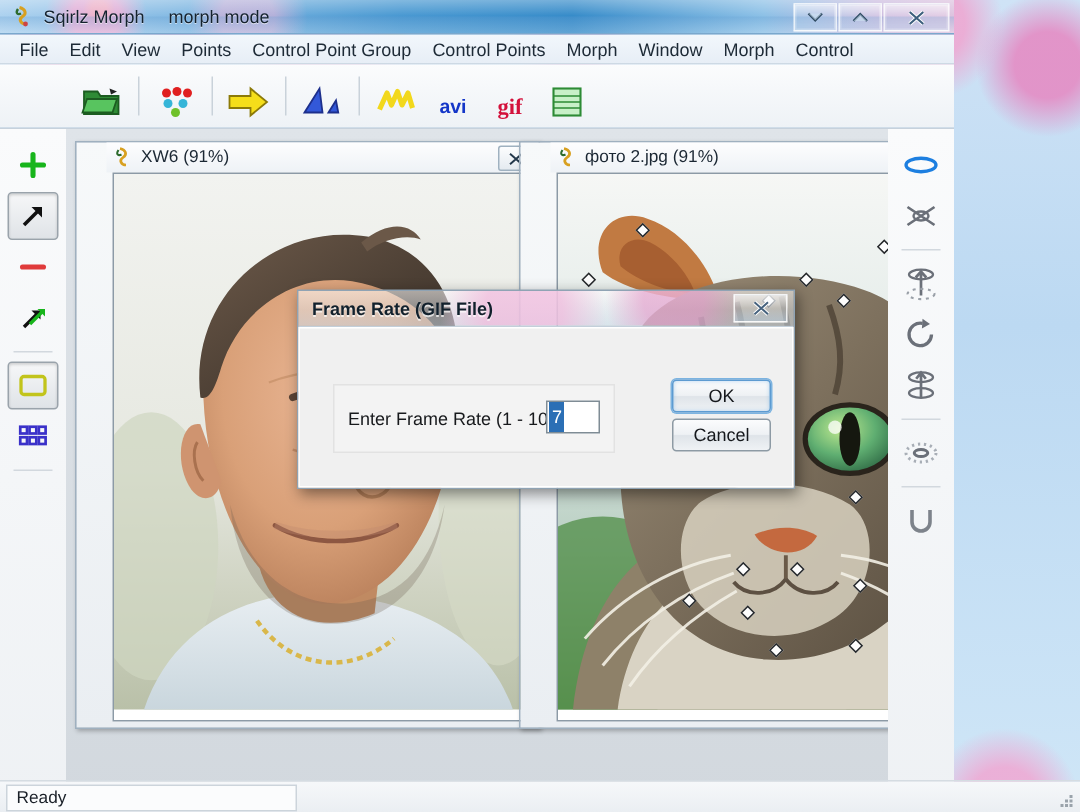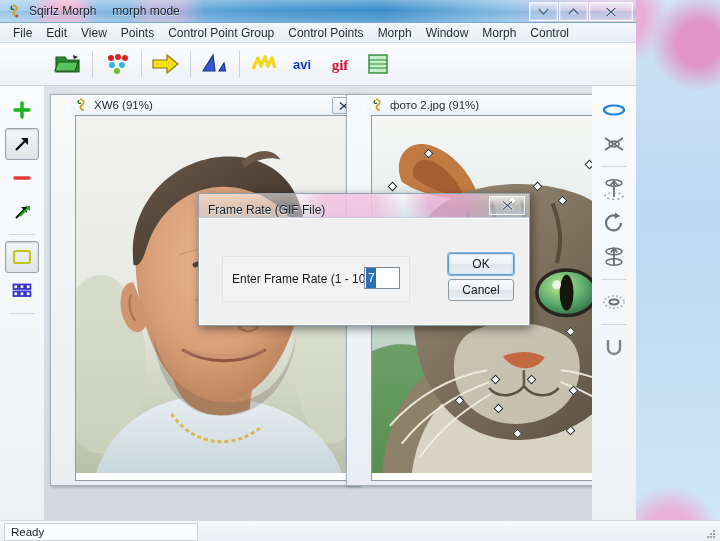--- a/index.html
+++ b/index.html
@@ -65,21 +65,21 @@
     padding-left:6px;
   }
   .menu-item{font-size:12px;color:#1d2a36;padding:2px 7px;white-space:nowrap;cursor:default;}
   
   .toolbar{
     height:42px;display:flex;align-items:center;
     background:linear-gradient(180deg,#fbfcfd 0%,#eef2f6 100%);
     border-bottom:1px solid #c6d1dc;
     padding-left:50px;gap:2px;
   }
-  .tbtn{width:34px;height:32px;display:flex;align-items:center;justify-content:center;border:1px solid transparent;border-radius:2px;}
+  .tbtn{width:34px;height:32px;display:flex;align-items:flex-end;justify-content:center;border:1px solid transparent;border-radius:2px;}
   .tsep{width:1px;height:26px;background:#c9d2da;margin:0 4px;}
   
   .body-area{
     position:relative;height:457px;
     background:linear-gradient(180deg,#f3f5f7,#eceff2);
     border-bottom:1px solid #c6d1dc;
   }
   .side-tools{
     position:absolute;top:0;width:44px;height:100%;
     background:linear-gradient(180deg,#fafbfc,#eef1f4);
@@ -141,21 +141,21 @@
     box-shadow:2px 3px 9px rgba(0,0,0,.45);
     border:1px solid #8fa3b4;
   }
   .dlg-title{
     position:relative;height:23px;
     background:
       radial-gradient(circle at 150px 14px, rgba(240,186,220,.75) 0 26px, rgba(240,186,220,0) 56px),
       radial-gradient(circle at 250px 6px, rgba(228,150,200,.6) 0 20px, rgba(228,150,200,0) 46px),
       linear-gradient(180deg, rgba(255,255,255,.55), rgba(225,235,245,.45) 55%, rgba(205,220,235,.55));
     border-bottom:1px solid #c3cfda;
-    display:flex;align-items:flex-end;
+    display:flex;align-items:center;font-weight:bold;
   }
   .dlg-title-text{font-size:12px;color:#11202c;margin-left:9px;text-shadow:0 1px 0 rgba(255,255,255,.7);}
   .dlg-close{
     position:absolute;right:4px;top:2px;width:34px;height:17px;
     border:1px solid rgba(255,255,255,.8);
     background:linear-gradient(180deg,rgba(255,255,255,.6),rgba(255,255,255,.15) 50%,rgba(190,215,238,.4));
     display:flex;align-items:center;justify-content:center;
   }
   .dlg-body{
     position:relative;height:107px;

